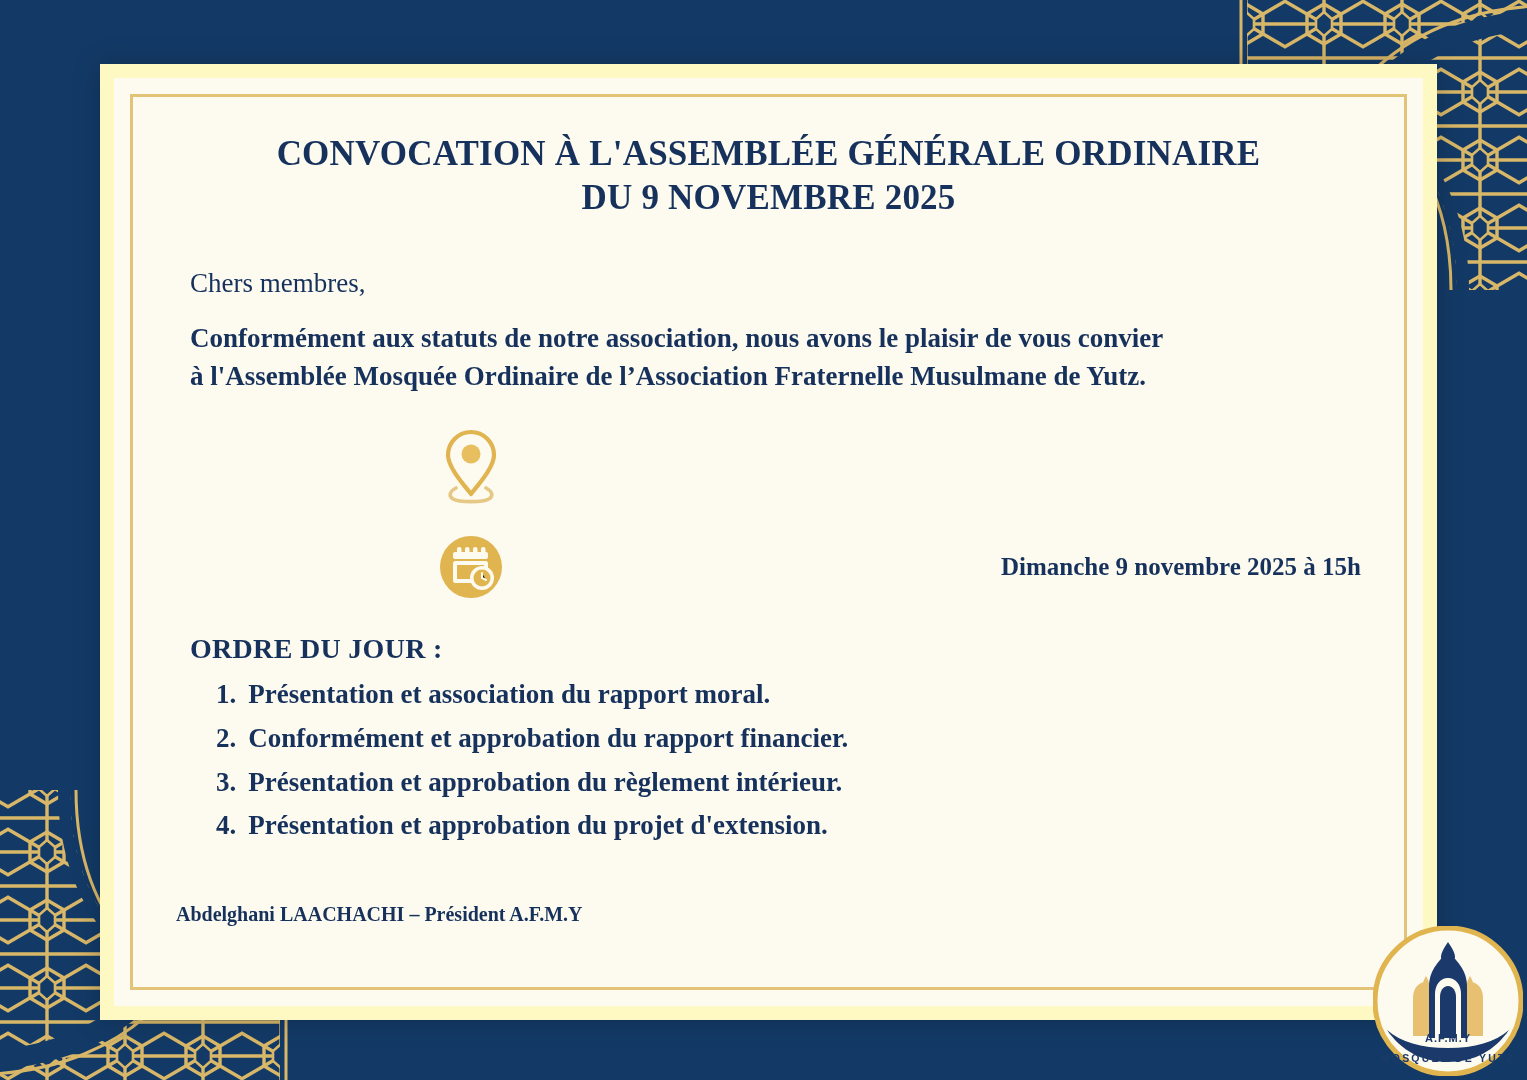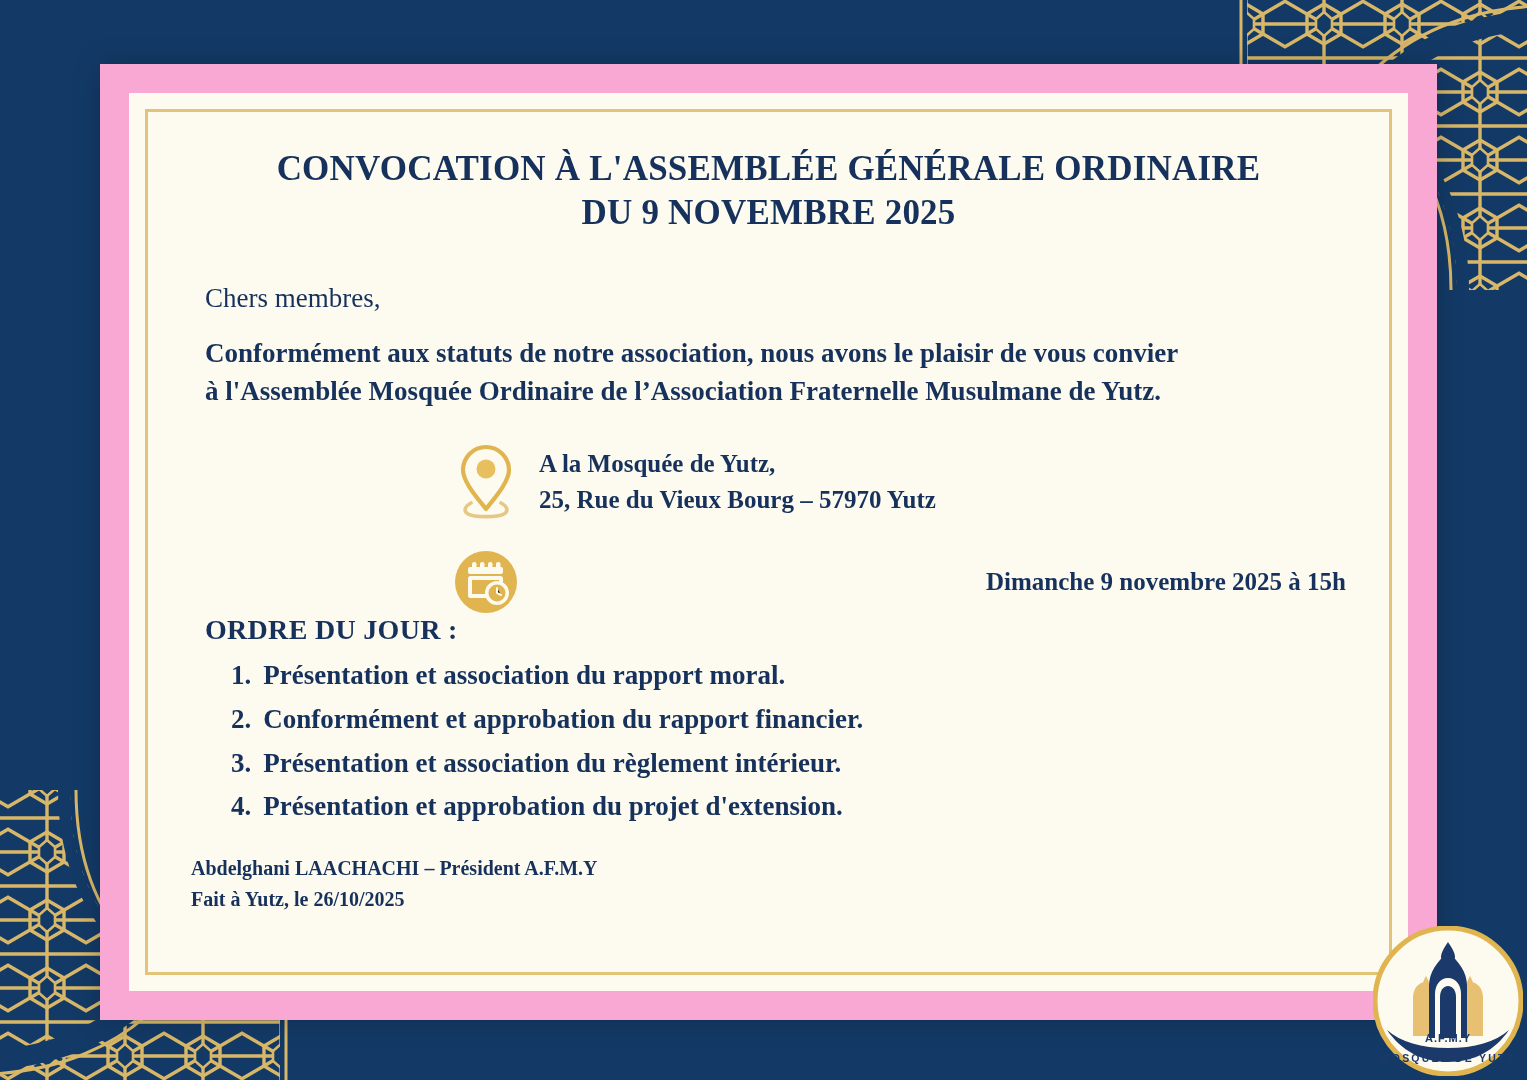--- a/index.html
+++ b/index.html
@@ -34,22 +34,22 @@
   .corner-pattern.top-right { top: -10px; right: -10px; }
   .corner-pattern.bottom-left { bottom: -10px; left: -10px; transform: rotate(180deg); }
 
   
   .card {
     position: absolute;
     left: 100px;
     top: 64px;
     width: 1337px;
     height: 956px;
-    background: #f9a8d4;
-    padding: 29px;
+    background: #fef9c3;
+    padding: 14px;
     box-shadow: 0 0 26px rgba(0,0,0,0.22);
   }
   .card-inner {
     position: relative;
     width: 100%;
     height: 100%;
     background: #fdfaef;
     padding: 18px;
   }
   .card-rule {
@@ -114,21 +114,21 @@
   .info-icon.calendar { height: 64px; }
 
   .info-text {
     font-size: 25px;
     font-weight: bold;
     line-height: 1.45;
     color: #16325c;
   }
 
   
-  .agenda { padding-left: 14px; }
+  .agenda { margin-top: 34px; padding-left: 14px; }
   .agenda-title {
     font-size: 28px;
     font-weight: bold;
     letter-spacing: 0.3px;
   }
   .agenda-list {
     list-style: none;
     margin-top: 8px;
     padding-left: 26px;
   }
@@ -238,25 +238,20 @@
           <div class="info-row">
             <span class="info-icon">
               <svg width="58" height="82" viewBox="0 0 58 82">
                 <path d="M29 6 C16.3 6 6 16.3 6 29 C6 41.5 22 59 29 68
                          C36 59 52 41.5 52 29 C52 16.3 41.7 6 29 6 Z" fill="none" stroke="#e0b44e" stroke-width="4.2" stroke-linejoin="round"></path>
                 <circle cx="29" cy="28" r="9.5" fill="#e8bf5f"></circle>
                 <path d="M14 62 C8 65 6 70 11 73 C17 76.5 41 76.5 47 73
                          C52 70 50 65 44 62" fill="none" stroke="#e5c884" stroke-width="3.6" stroke-linecap="round"></path>
               </svg>
             </span>
-            <span class="info-text">
-              <span>A la  Mosquée de Yutz,</span>
-              <br>
-              <span>25, Rue du Vieux Bourg – 57970 Yutz</span>
-            </span>
           </div>
 
           <div class="info-row">
             <span class="info-icon calendar">
               <svg width="62" height="62" viewBox="0 0 62 62">
                 <circle cx="31" cy="31" r="31" fill="#e0b44e"></circle>
                 <g fill="#fdfaef">
                   <rect x="13" y="16" width="35" height="7" rx="2"></rect>
                   <rect x="13" y="25" width="35" height="22" rx="2.5"></rect>
                   <rect x="17" y="11" width="4.5" height="9" rx="2"></rect>
@@ -285,32 +280,31 @@
             <li>
               <span class="agenda-num">1.</span>
               <span>Présentation et association du rapport moral.</span>
             </li>
             <li>
               <span class="agenda-num">2.</span>
               <span>Conformément et approbation du rapport financier.</span>
             </li>
             <li>
               <span class="agenda-num">3.</span>
-              <span>Présentation et association du règlement intérieur.</span>
+              <span>Présentation et approbation du règlement intérieur.</span>
             </li>
             <li>
               <span class="agenda-num">4.</span>
               <span>Présentation et approbation du projet d'extension.</span>
             </li>
           </ol>
         </div>
 
         <div class="signature">
           <div>Abdelghani LAACHACHI – Président A.F.M.Y</div>
-          <div>Fait à Yutz, le 26/10/2025</div>
         </div>
 
       </div>
     </div>
   </div>
 
   <svg class="logo" viewBox="0 0 150 150">
     <circle cx="75" cy="75" r="73" fill="#fdfaef" stroke="#e0b44e" stroke-width="5"></circle>
     <g fill="#e8c071">
       <path d="M40 110 L40 72 C40 62 46 56 53 56 C60 56 66 62 66 72 L66 110 Z"></path>

